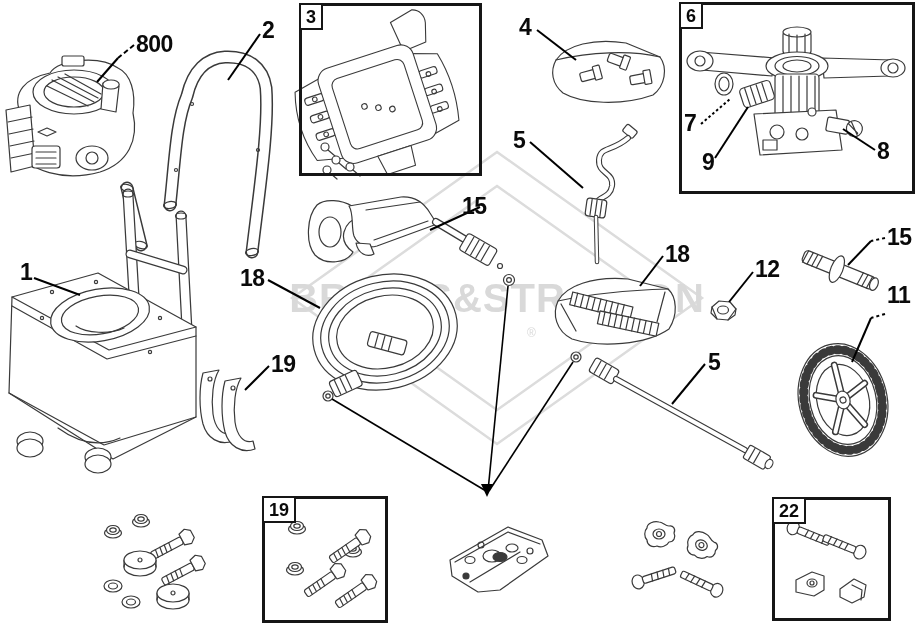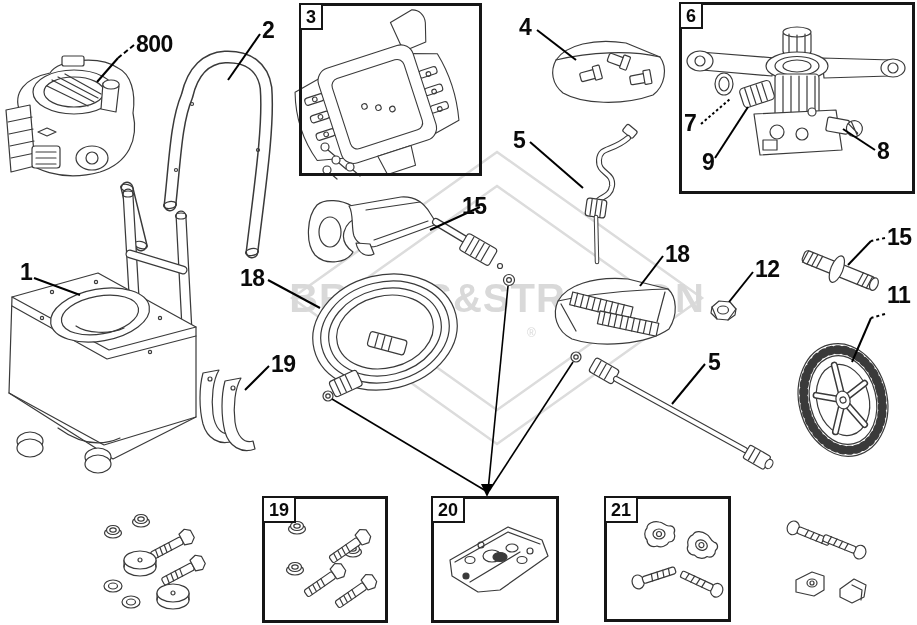--- a/index.html
+++ b/index.html
@@ -413,25 +413,22 @@
 
   <div class="pbox" style="left:299px;top:3px;width:183px;height:173px">
     <span class="badge">3</span>
   </div>
   <div class="pbox" style="left:679px;top:2px;width:236px;height:192px">
     <span class="badge">6</span>
   </div>
   <div class="pbox" style="left:262px;top:496px;width:126px;height:127px">
     <span class="badge">19</span>
   </div>
-  <div class="pbox" style="left:431px;top:496px;width:128px;height:127px">
-    <span class="badge">20</span>
-  </div>
-  <div class="pbox" style="left:604px;top:496px;width:127px;height:126px">
-    <span class="badge">21</span>
+  <div class="pbox" style="left:772px;top:497px;width:119px;height:124px">
+    <span class="badge">22</span>
   </div>
 
   <div class="callout" style="left:136px;top:33px">800</div>
   <div class="callout" style="left:262px;top:19px">2</div>
   <div class="callout" style="left:519px;top:16px">4</div>
   <div class="callout" style="left:513px;top:129px">5</div>
   <div class="callout" style="left:684px;top:112px">7</div>
   <div class="callout" style="left:702px;top:151px">9</div>
   <div class="callout" style="left:877px;top:140px">8</div>
   <div class="callout" style="left:462px;top:195px">15</div>

